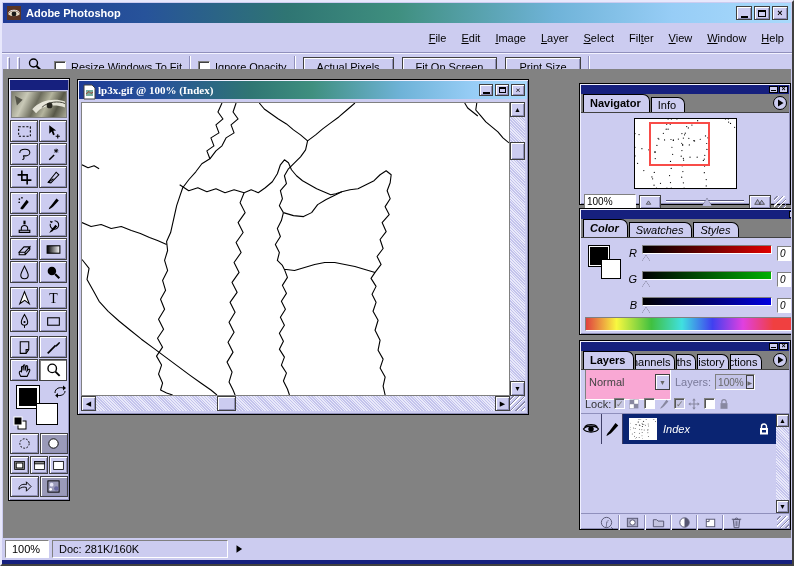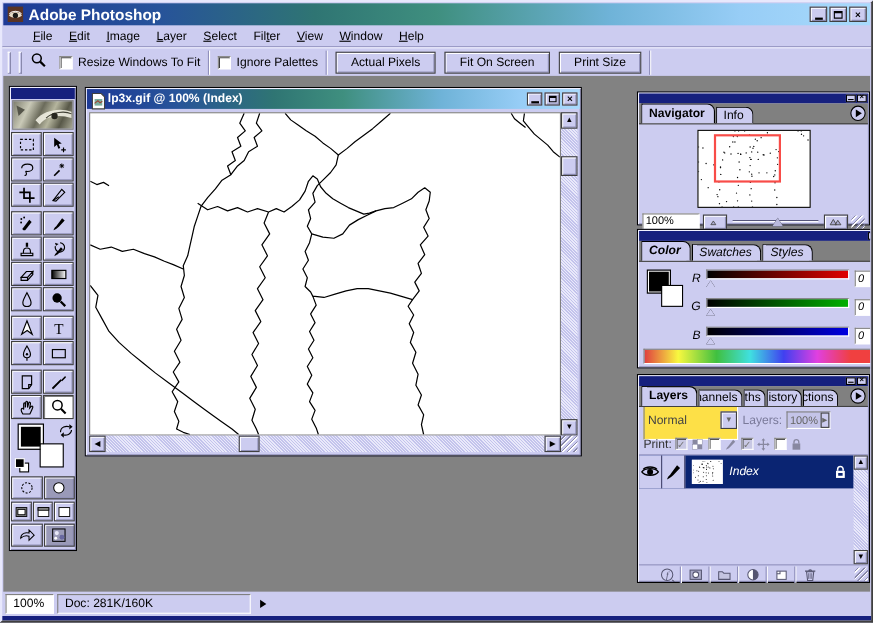--- a/index.html
+++ b/index.html
@@ -3,29 +3,29 @@
 <meta charset="utf-8">
 <style>
   html,body{margin:0;padding:0;background:#555;}
   *{box-sizing:border-box;}
   .app{width:794px;height:566px;position:relative;background:#CCCCF0;
        border:2px solid;border-color:#E8E8FC #404040 #404040 #E8E8FC;
        font-family:"Liberation Sans",sans-serif;font-size:11px;color:#000;overflow:hidden;}
   
   .titlebar{height:20px;margin:1px;display:flex;align-items:center;gap:4px;padding:0 3px;
     background:linear-gradient(90deg,#1E3A96 0%,#27539A 18%,#2F7573 36%,#3F8F7F 50%,#6FB3D8 70%,#97CDF6 85%,#A9DAFC 100%);}
-  .titlebar .wtitle{color:#fff;font-weight:bold;font-size:14px;flex:1;}
+  .titlebar .wtitle{color:#fff;font-weight:bold;font-size:11px;flex:1;}
   .winbtns{display:flex;gap:2px;}
   .winbtn{width:16px;height:14px;background:#CCCCF0;border:1px solid #404040;
     box-shadow:inset 1px 1px 0 #fff, inset -1px -1px 0 #8F8FB8;
     display:flex;align-items:center;justify-content:center;font-size:9px;font-weight:bold;line-height:1;}
   .glyph-min{width:7px;height:2px;background:#000;margin-top:7px;}
   .glyph-max{width:8px;height:7px;border:1px solid #000;border-top:2px solid #000;}
   
-  .menubar{height:18px;display:flex;align-items:center;padding-left:21px;}
+  .menubar{height:28px;display:flex;align-items:center;padding-left:21px;justify-content:flex-end;}
   .menu-item{padding:2px 8px 2px 7px;}
   .hr3d{height:0;border-top:1px solid #9090BC;border-bottom:1px solid #F2F2FF;}
   
   .optionsbar{height:26px;display:flex;align-items:center;gap:7px;padding:0 5px;}
   .grip-v{width:3px;height:20px;border:1px solid;border-color:#fff #8888AC #8888AC #fff;}
   .opt-sep{width:0;height:22px;border-left:1px solid #9090BC;border-right:1px solid #fff;}
   .cbox{width:12px;height:12px;background:#fff;border:1px solid;border-color:#808080 #fff #fff #808080;box-shadow:inset 1px 1px 0 #404040;}
   .cbrow{display:flex;align-items:center;gap:5px;}
   .opt-btn{height:20px;padding:4px 13px;background:#CCCCF0;border:1px solid #404040;
     box-shadow:inset 1px 1px 0 #fff, inset -1px -1px 0 #9090B8;display:flex;align-items:center;}
@@ -53,21 +53,21 @@
   .defsw{position:absolute;left:2px;bottom:2px;width:14px;height:14px;}
   .modes{display:flex;gap:1px;margin-bottom:2px;}
   .modebtn{flex:1;height:21px;background:#CCCCF0;border:1px solid #404040;
     box-shadow:inset 1px 1px 0 #fff, inset -1px -1px 0 #9090B8;display:flex;align-items:center;justify-content:center;}
   .modebtn.dark{background:#9A9AB8;}
   .screenbtn{flex:1;height:18px;}
   .jumpbtn{flex:1;height:21px;}
   
   .docwin{position:absolute;left:74px;top:10px;width:452px;height:336px;padding:1px;}
   .doc-title{height:18px;display:flex;align-items:center;gap:4px;padding:0 2px;
-    background:linear-gradient(90deg,#1E3A96 0%,#27539A 18%,#2F7573 38%,#3F8F7F 52%,#6FB3D8 72%,#97CDF6 88%,#A9DAFC 100%);}
+    background:linear-gradient(90deg,#1E3A96 0%,#27539A 18%,#2F7573 38%,#3F8F7F 52%,#6FB3D8 72%,#97CDF6 88%,#A9DAFC 100%);font-family:Liberation Serif, serif;}
   .doc-title .dtitle{color:#fff;font-weight:bold;font-size:11px;flex:1;white-space:nowrap;}
   .doc-title .winbtn{width:14px;height:12px;}
   .doc-body{position:absolute;left:3px;top:22px;right:3px;bottom:3px;}
   .canvas{position:absolute;left:0;top:0;right:15px;bottom:15px;background:#fff;border:1px solid #808080;}
   .canvas svg{width:100%;height:100%;display:block;}
   .scroll-track{background:repeating-linear-gradient(45deg,#E9E9FA 0 1px,#C3C3EC 1px 2px);}
   .vscroll{position:absolute;right:0;top:0;bottom:15px;width:15px;}
   .hscroll{position:absolute;left:0;bottom:0;right:15px;height:15px;}
   .sbtn{position:absolute;width:15px;height:15px;background:#CCCCF0;border:1px solid #404040;
     box-shadow:inset 1px 1px 0 #fff, inset -1px -1px 0 #9090B8;
@@ -113,21 +113,21 @@
   .chslider{position:absolute;left:0;right:0;top:1px;height:9px;border:1px solid;border-color:#808080 #fff #fff #808080;}
   .chmark{position:absolute;left:0px;top:11px;width:0;height:0;border-left:4px solid transparent;border-right:4px solid transparent;border-bottom:6px solid #CCCCF0;filter:drop-shadow(0 0 0.5px #000);}
   .chval{width:28px;height:15px;background:#fff;border:1px solid;border-color:#808080 #fff #fff #808080;padding:1px 2px;font-size:10px;}
   .spectrum{position:absolute;left:4px;right:4px;bottom:3px;height:14px;border:1px solid;border-color:#808080 #fff #fff #808080;
     background:linear-gradient(90deg,#E04040 0%,#F8F840 14%,#40C040 30%,#40E0E0 44%,#4040F0 58%,#E040E0 72%,#F04040 86%,#F04040 94%);position:absolute;}
   .spec-w{position:absolute;right:0;top:0;width:11px;height:50%;background:#fff;border-left:1px solid #000;}
   .spec-b{position:absolute;right:0;bottom:0;width:11px;height:50%;background:#000;border-left:1px solid #000;}
   
   .pal-layers{left:576px;top:271px;width:212px;height:190px;}
   .lyr-mode{display:flex;align-items:center;gap:4px;height:24px;padding:0 4px;}
-  .modesel{width:86px;height:36px;border:1px solid;border-color:#808080 #fff #fff #808080;background:#fde047;display:flex;align-items:center;}
+  .modesel{width:86px;height:36px;border:1px solid;border-color:#808080 #fff #fff #808080;background:#f9a8d4;display:flex;align-items:center;}
   .modesel .mtext{flex:1;padding:0 3px;color:#444;}
   .modesel .marrow{width:15px;height:16px;background:#CCCCF0;border:1px solid #404040;box-shadow:inset 1px 1px 0 #fff;display:flex;align-items:center;justify-content:center;font-size:7px;color:#666;}
   .graylabel{color:#7A7A9A;}
   .opfield{width:40px;height:16px;border:1px solid;border-color:#808080 #fff #fff #808080;background:#C4C4E8;color:#666;display:flex;align-items:center;}
   .opfield .otext{flex:1;padding:0 2px;font-size:10px;}
   .opfield .oarrow{width:11px;height:14px;background:#CCCCF0;border:1px solid #404040;font-size:6px;display:flex;align-items:center;justify-content:center;color:#666;}
   .lockrow{display:flex;align-items:center;gap:3px;height:20px;padding:0 4px;border-bottom:1px solid #9090BC;}
   .lock-item{display:flex;align-items:center;gap:2px;margin-right:3px;}
   .cb2{width:11px;height:11px;background:#fff;border:1px solid;border-color:#808080 #fff #fff #808080;box-shadow:inset 1px 1px 0 #555;
        font-size:9px;line-height:10px;text-align:center;color:#777;}
@@ -205,21 +205,21 @@
           <path d="M9.5,9 L13.8,13.3" stroke="#000" stroke-width="2"></path>
         </svg>
       </span>
     <span class="cbrow">
       <span class="cbox"></span>
       <span>Resize Windows To Fit</span>
     </span>
     <span class="opt-sep"></span>
     <span class="cbrow">
       <span class="cbox"></span>
-      <span>Ignore Palettes</span>
+      <span>Ignore Opacity</span>
     </span>
     <span class="opt-sep"></span>
     <span class="optbtns">
       <span class="opt-btn">Actual Pixels</span>
       <span class="opt-btn">Fit On Screen</span>
       <span class="opt-btn">Print Size</span>
     </span>
     <span class="opt-sep"></span>
   </div>
 
@@ -727,21 +727,21 @@
           <span class="mtext">Normal</span>
           <span class="marrow">▼</span>
         </span>
         <span class="graylabel">Layers:</span>
         <span class="opfield">
           <span class="otext">100%</span>
           <span class="oarrow">▶</span>
         </span>
       </div>
       <div class="lockrow">
-        <span class="graylabel" style="color:#333">Print:</span>
+        <span class="graylabel" style="color:#333">Lock:</span>
         <span class="lock-items" style="display:flex;align-items:center">
             <span class="lock-item">
               <span class="cb2 checked">✓</span>
               <span class="icn">
                 <svg viewBox="0 0 16 16">
                   <rect x="3" y="3" width="5" height="5" fill="#8888A0"></rect>
                   <rect x="8" y="8" width="5" height="5" fill="#8888A0"></rect>
                   <rect x="8" y="3" width="5" height="5" fill="#fff" stroke="#8888A0" stroke-width=".5"></rect>
                   <rect x="3" y="8" width="5" height="5" fill="#fff" stroke="#8888A0" stroke-width=".5"></rect>
                 </svg>

